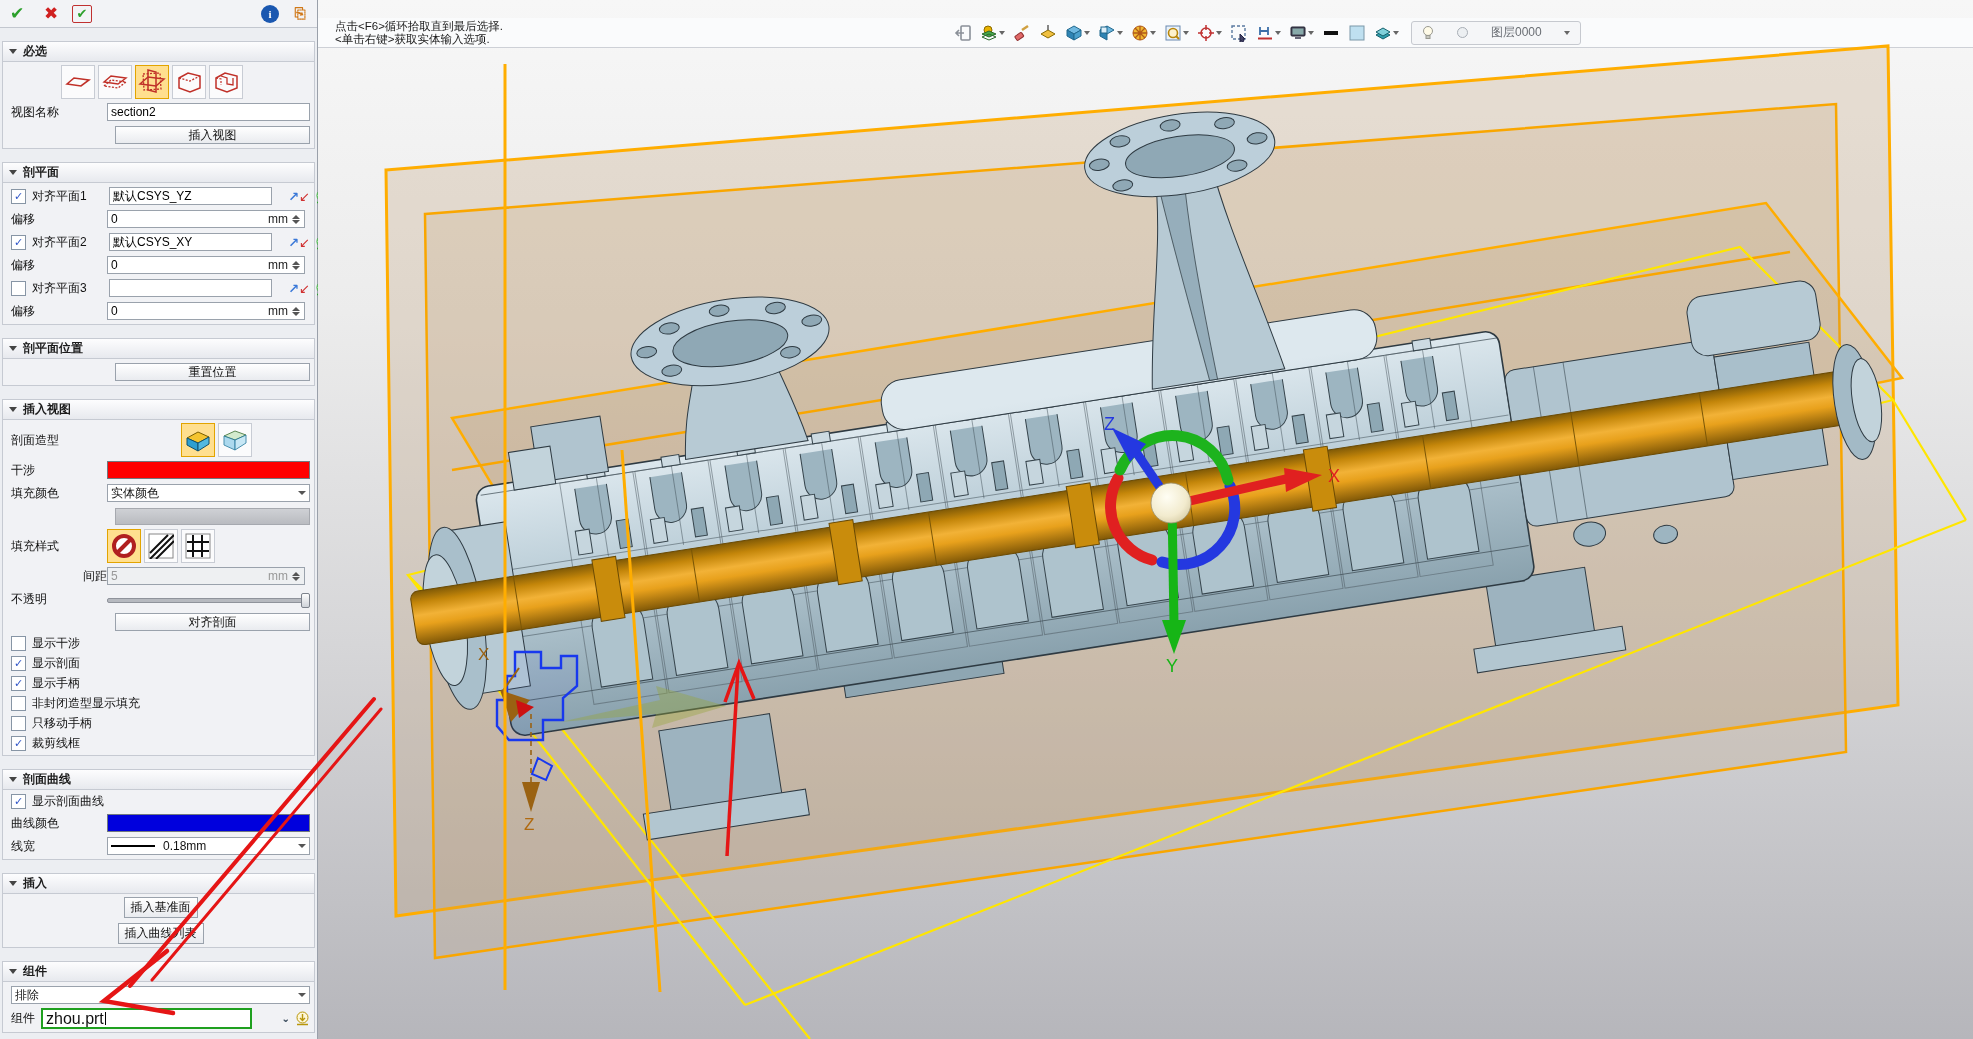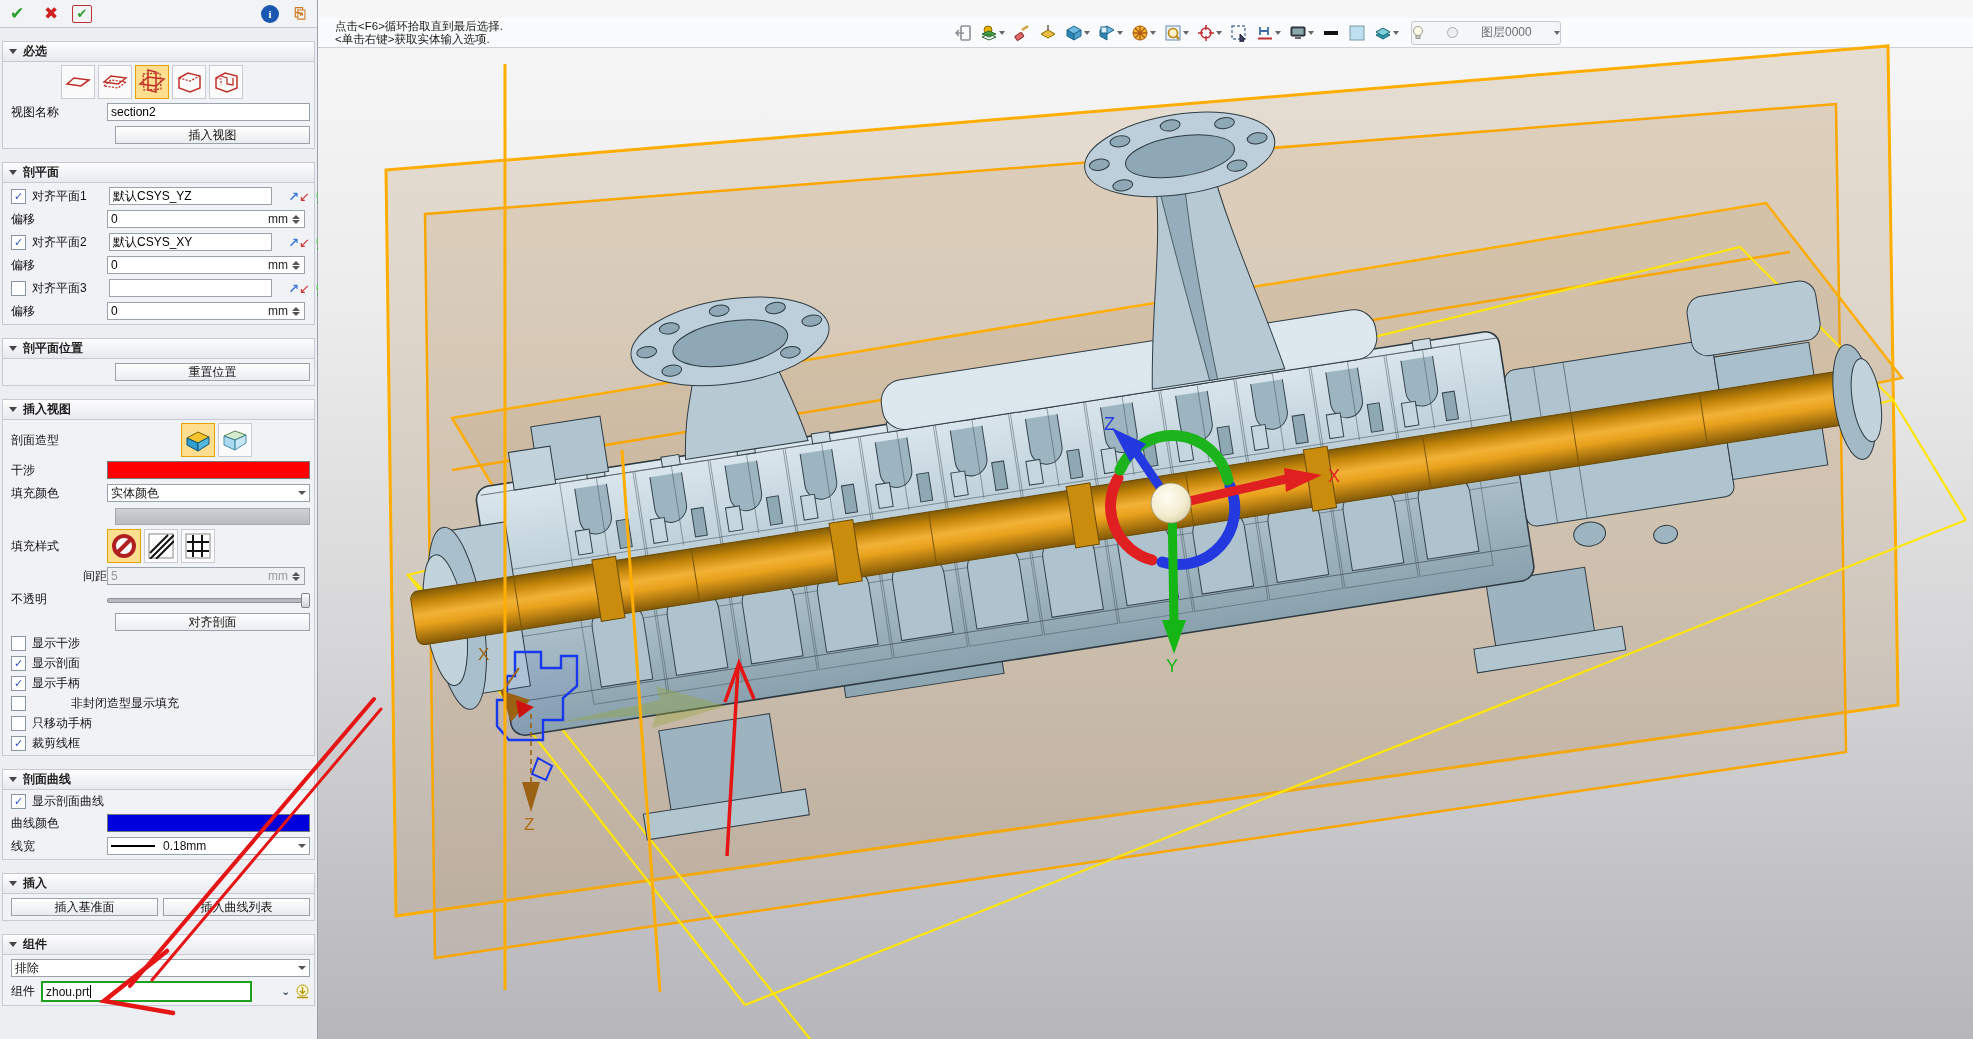--- a/index.html
+++ b/index.html
@@ -34,33 +34,33 @@
   .cbx{width:13px;height:13px;border:1px solid #8795a5;background:#fff;flex:none;margin-right:6px;display:flex;align-items:center;justify-content:center;font-size:11px;color:#2f55c8;font-weight:bold;line-height:1;}
   .iconbar{display:flex;gap:3px;}
   .tbox{width:32px;height:32px;border:1px solid #c8ccd4;background:#fbfbfc;display:flex;align-items:center;justify-content:center;}
   .tbox.sel{background:#ffdf8f;border:1px solid #e2a400;}
   .swatch{flex:1;height:16px;border:1px solid #707880;}
   .graybar{margin-left:104px;flex:1;height:15px;background:linear-gradient(#cfd1d5,#b9bbc0);border:1px solid #a6a9af;}
   .slider{flex:1;position:relative;height:14px;}
   .slider .track{position:absolute;left:0;right:0;top:6px;height:3px;background:#b6b9bf;border:1px solid #8f939b;border-radius:2px;}
   .slider .knob{position:absolute;right:0;top:1px;width:7px;height:13px;background:linear-gradient(#fdfdfd,#cfd3d9);border:1px solid #7d8democ;border:1px solid #7d838c;border-radius:2px;}
   .lwline{width:44px;height:2px;background:#000;margin-right:6px;}
-  .comp-input{flex:1;height:17px;border:2px solid #1fa01f;background:#fff;display:flex;align-items:center;padding:0 3px;font-size:12px;}
+  .comp-input{flex:1;height:17px;border:2px solid #1fa01f;background:#fff;display:flex;align-items:center;padding:0 3px;font-size:16px;}
   .comp-input .tcaret{width:1px;height:13px;background:#000;margin-left:1px;}
   .chev2{color:#4a5a6a;font-size:10px;line-height:0.55;display:flex;flex-direction:column;align-items:center;font-weight:bold;}
 
   
   #viewport{position:absolute;left:318px;top:0;width:1655px;height:1039px;background:linear-gradient(180deg,#f7f7f7 0%,#ececec 30%,#d6d6d8 62%,#b6b6bb 100%);}
   #topstrip{position:absolute;left:0;top:18px;width:1655px;height:29px;background:#fafbfc;border-bottom:1px solid #cdd0d6;}
   #prompt{position:absolute;left:17px;top:2px;font-size:11.5px;line-height:13px;color:#1a1a1a;white-space:pre;}
   #vtoolbar{position:absolute;left:634px;top:2px;height:25px;display:flex;align-items:center;gap:4px;}
   .ticon{height:22px;display:flex;align-items:center;gap:1px;padding:0 1px;border:1px solid transparent;border-radius:2px;}
   .ticon svg{display:block;}
   .tcaret2{width:0;height:0;border-left:3.5px solid transparent;border-right:3.5px solid transparent;border-top:4px solid #666;}
-  #layergroup{display:flex;align-items:center;gap:22px;border:1px solid #c6c9cf;background:#f5f6f8;border-radius:3px;height:22px;padding:0 0;margin-left:6px;}
+  #layergroup{display:flex;align-items:center;gap:22px;border:1px solid #c6c9cf;background:#f5f6f8;border-radius:3px;height:22px;padding:0 10px;margin-left:6px;}
   #layergroup .lbl{font-size:12px;color:#6a6e74;}
   #scene{position:absolute;left:0;top:29px;}
 
   
   #overlay{position:absolute;left:0;top:0;z-index:60;pointer-events:none;}
 </style>
 </head>
 <body>
 
 <div id="app">
@@ -367,21 +367,21 @@
           <span>显示干涉</span>
         </div>
       <div class="prow" style="min-height:17px;">
           <span class="cbx">✓</span>
           <span>显示剖面</span>
         </div>
       <div class="prow" style="min-height:17px;">
           <span class="cbx">✓</span>
           <span>显示手柄</span>
         </div>
-      <div class="prow" style="min-height:17px;gap:39px;">
+      <div class="prow" style="min-height:17px;">
           <span class="cbx"></span>
           <span>非封闭造型显示填充</span>
         </div>
       <div class="prow" style="min-height:17px;">
           <span class="cbx"></span>
           <span>只移动手柄</span>
         </div>
       <div class="prow" style="min-height:17px;">
           <span class="cbx">✓</span>
           <span>裁剪线框</span>
@@ -409,21 +409,21 @@
             <span class="caret"></span>
           </span>
       </div>
     </div>
 
     <div class="psec">
       <div class="phead">
           <span class="tri"></span>
           <span>插入</span>
         </div>
-      <div class="prow" style="gap:5px;">
+      <div class="prow" style="gap:5px;flex-direction:column;">
         <button class="pbtn" style="flex:1;">插入基准面</button>
         <button class="pbtn" style="flex:1;">插入曲线列表</button>
       </div>
     </div>
 
     <div class="psec">
       <div class="phead">
           <span class="tri"></span>
           <span>组件</span>
         </div>

